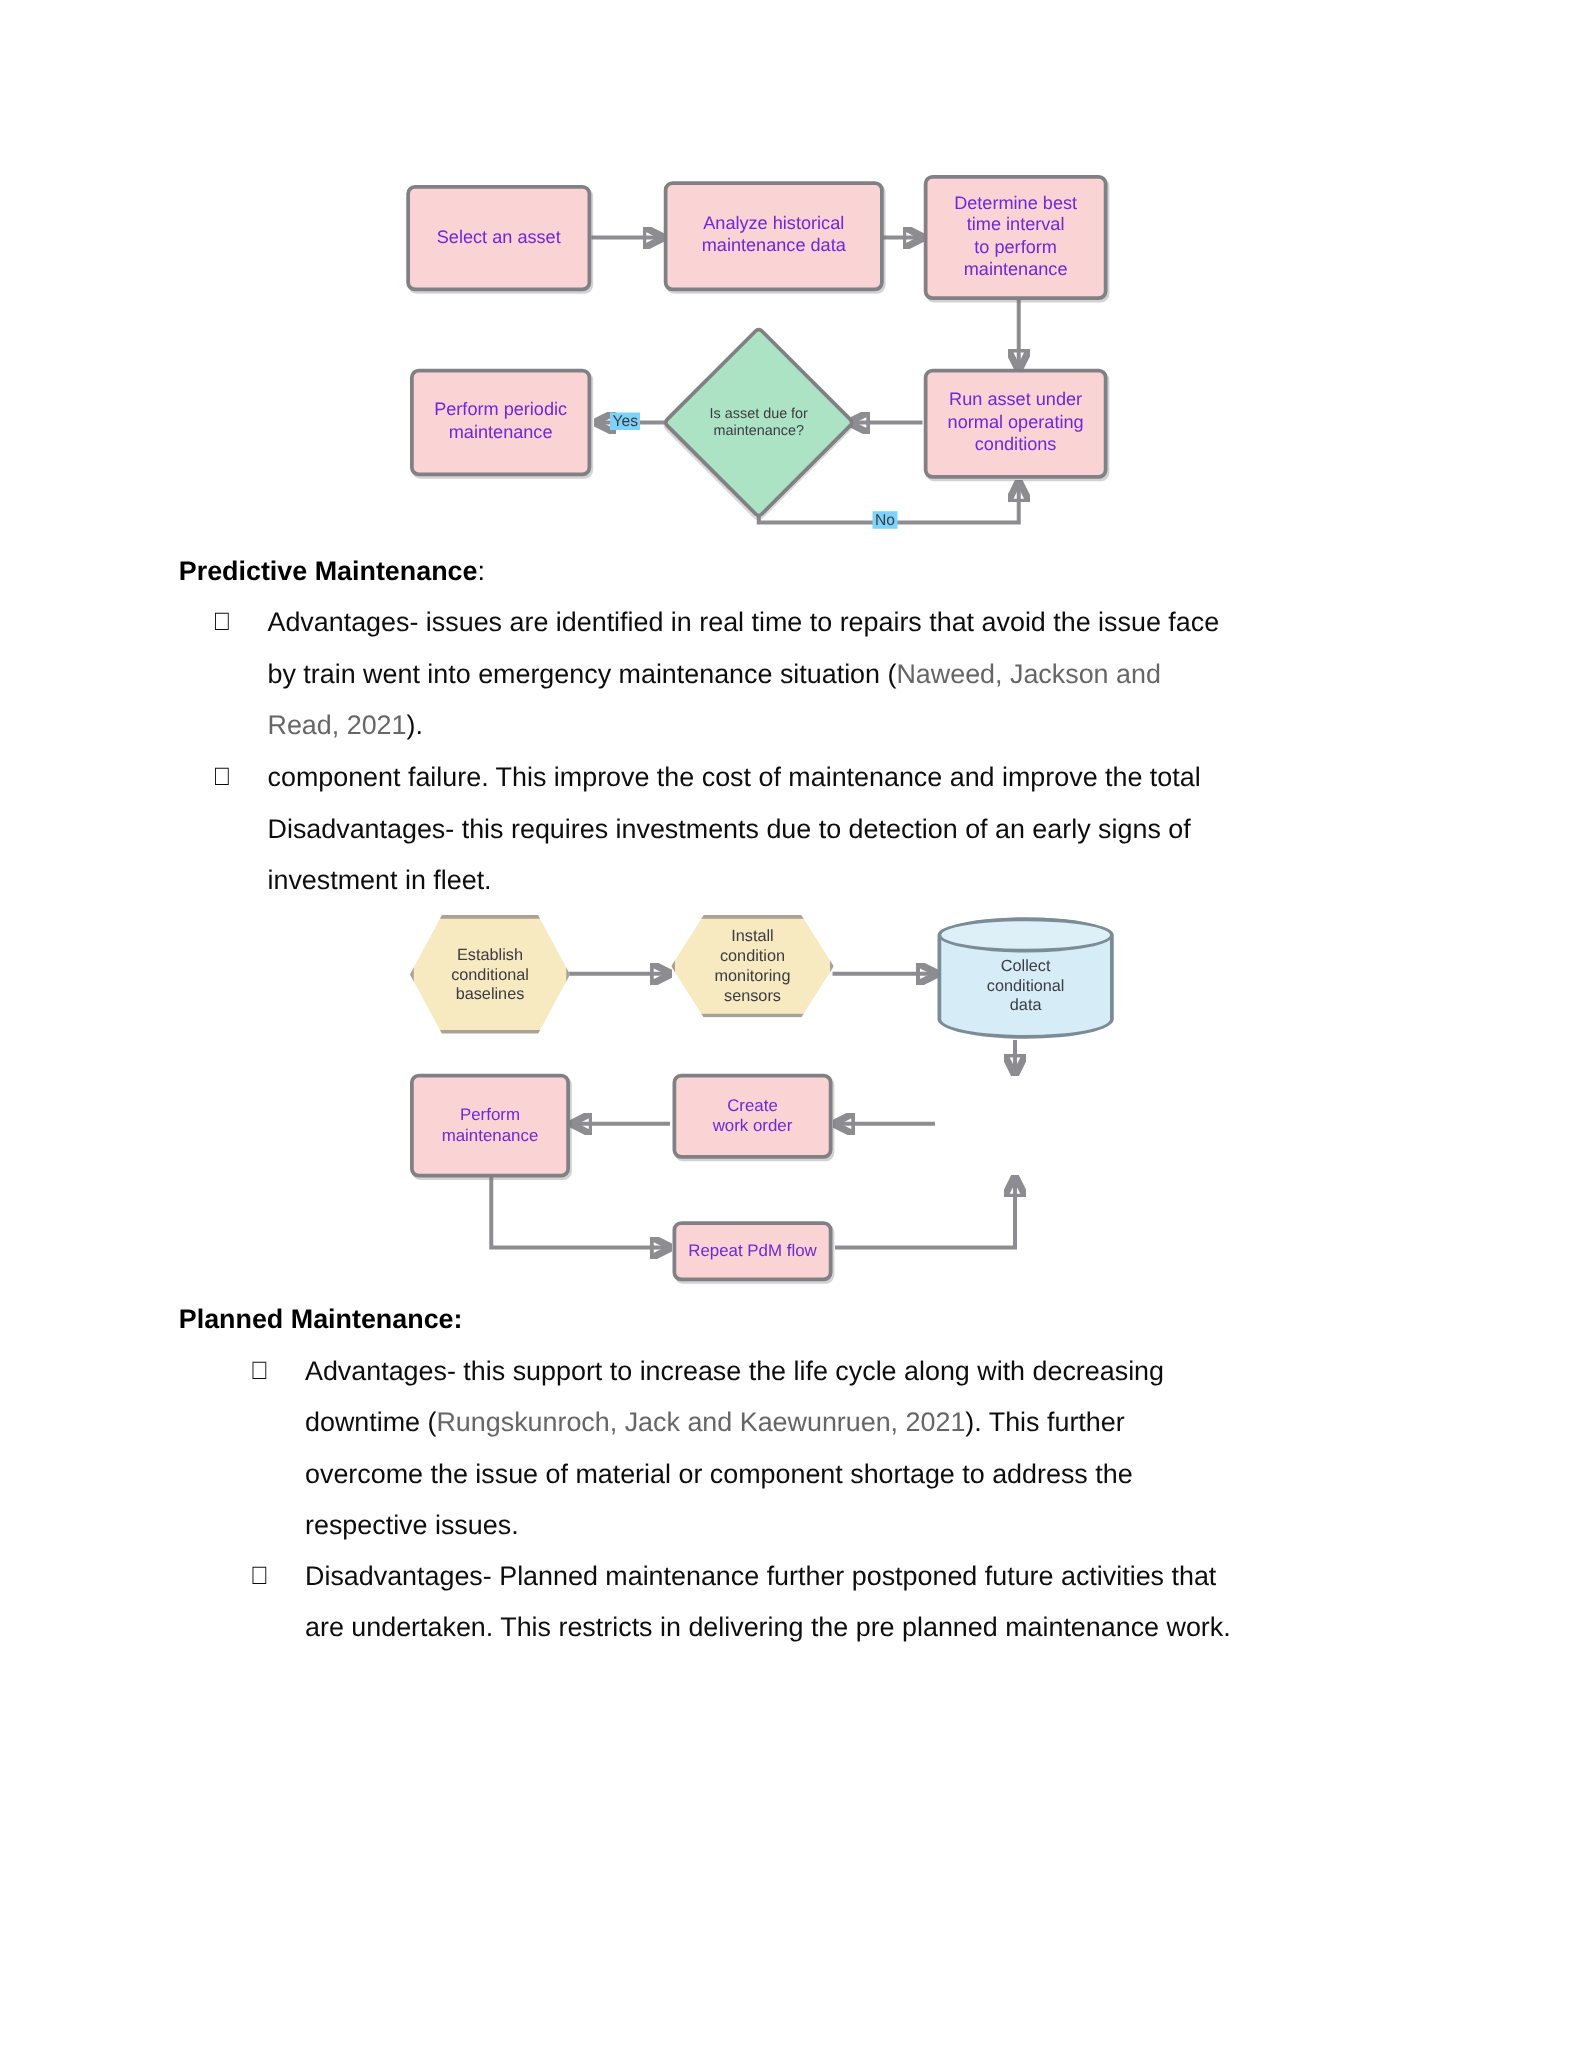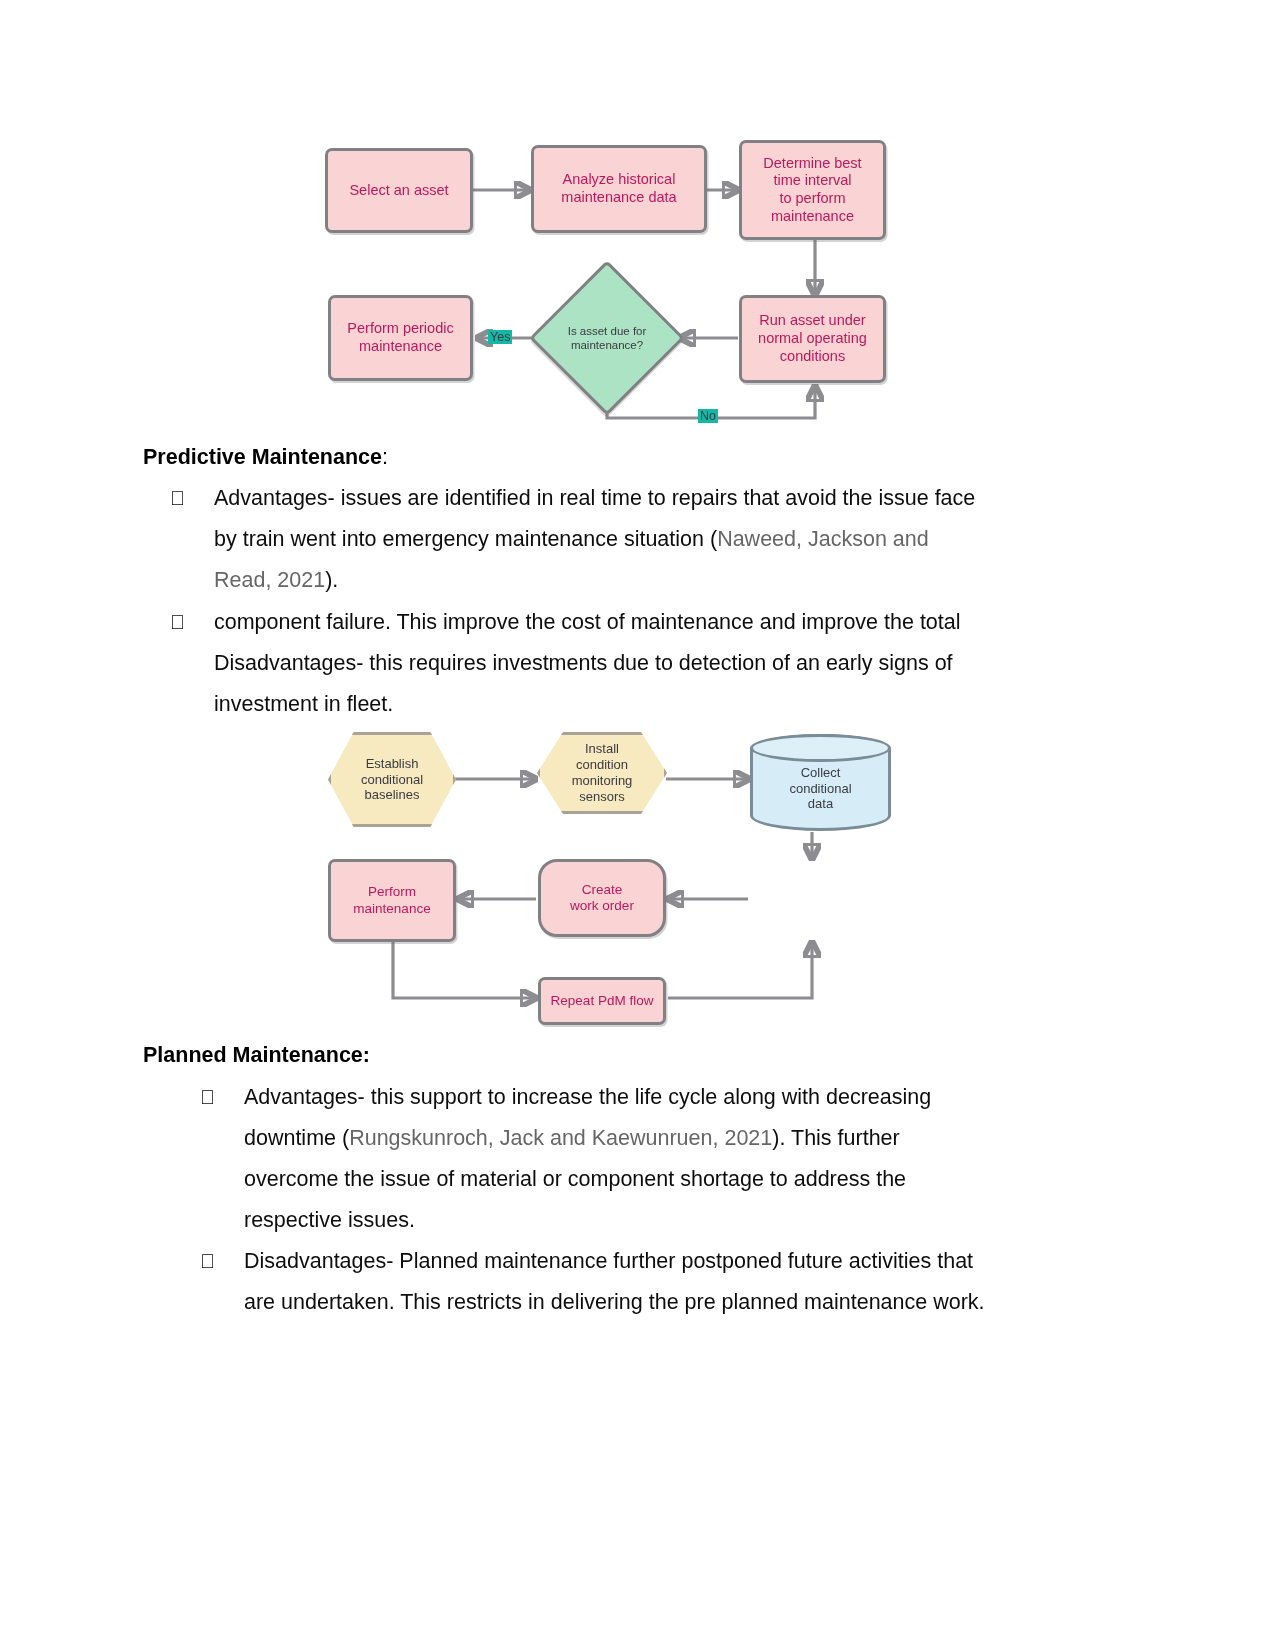--- a/index.html
+++ b/index.html
@@ -18,21 +18,21 @@
 
   
   .diagram { position: absolute; }
   .node {
     position: absolute;
     box-sizing: border-box;
     display: flex;
     align-items: center;
     justify-content: center;
     text-align: center;
-    color: #be185d;
+    color: #6d28d9;
     font-family: "Liberation Sans", sans-serif;
     line-height: 1.22;
     white-space: pre-line;
   }
   .rect {
     background: #fad3d4;
     border: 3px solid #818084;
     border-radius: 7px;
     box-shadow: 1.5px 2px 0 rgba(110,108,112,0.30);
   }
@@ -91,21 +91,21 @@
     left: -3px; right: -3px; top: -3px;
     height: 28px;
     border: 3px solid #7c8c96;
     border-radius: 50%;
     background: #ddf0f8;
     box-sizing: border-box;
   }
   .edge-label {
     position: absolute;
     color: #3b3b41;
-    background: #14b8a6;
+    background: #7dd3fc;
     padding: 0 2px;
     font-family: "Liberation Sans", sans-serif;
   }
   svg.wires { position: absolute; left: 0; top: 0; overflow: visible; }
   svg.wires path, svg.wires line { fill: none; stroke: #8d8c90; stroke-width: 3.2; }
 
   
   .heading {
     position: absolute;
     font-size: 21.5px;
@@ -259,21 +259,21 @@
 sensors</div>
 
     <div class="cyl" style="left:422px; top:6px; width:141px; height:97px; font-size:13px; padding-top:12px;">
       <div class="cyl-top"></div>
       <span style="position:relative; z-index:2;">Collect
 conditional
 data</span>
     </div>
 
 
-    <div class="node rect" style="left:210px; top:131px; width:128px; height:78px; font-size:13.5px;border-radius:19px;">Create
+    <div class="node rect" style="left:210px; top:131px; width:128px; height:68px; font-size:13.5px;">Create
 work order</div>
 
     <div class="node rect" style="left:0px; top:131px; width:128px; height:83px; font-size:13.5px;">Perform
 maintenance</div>
 
     <div class="node rect" style="left:210px; top:249px; width:128px; height:48px; font-size:13.5px;">Repeat PdM flow</div>
   </div>
 
   <div class="heading" style="left:143px; top:1043px;">
     <b>Planned Maintenance:</b><span></span>

